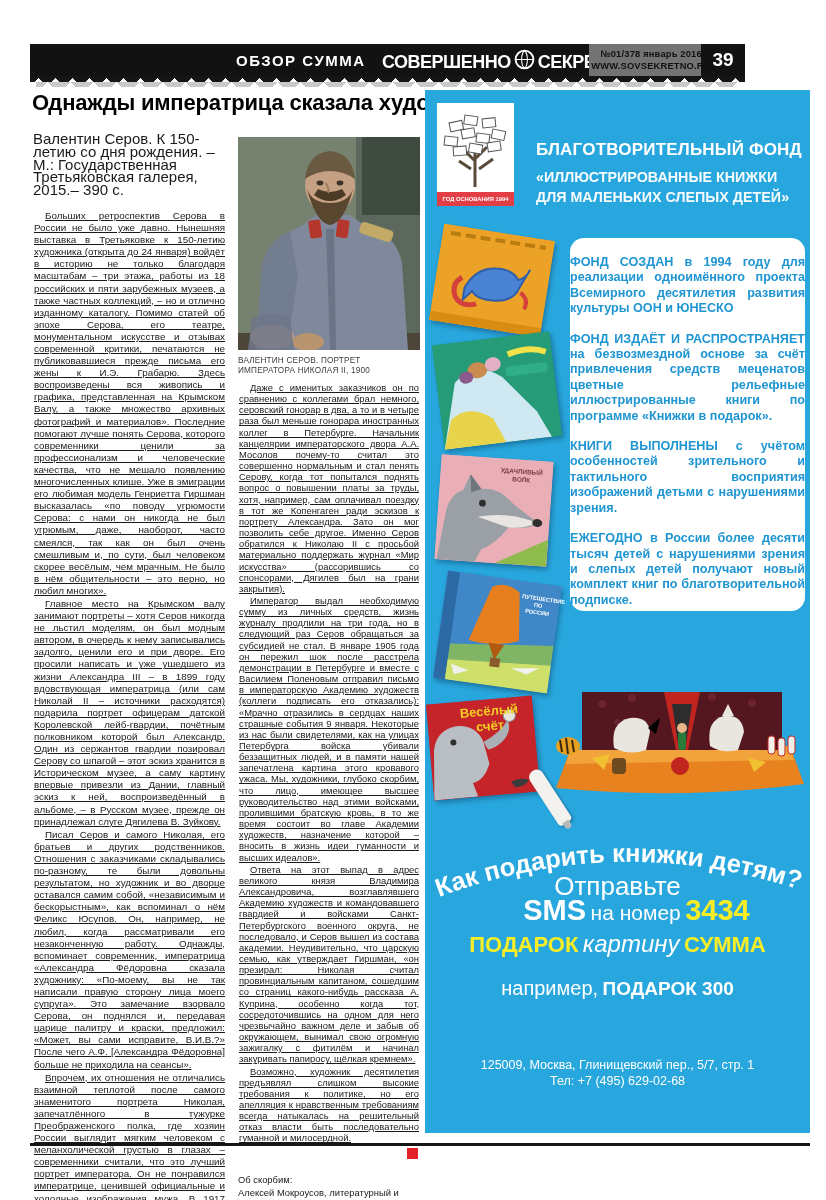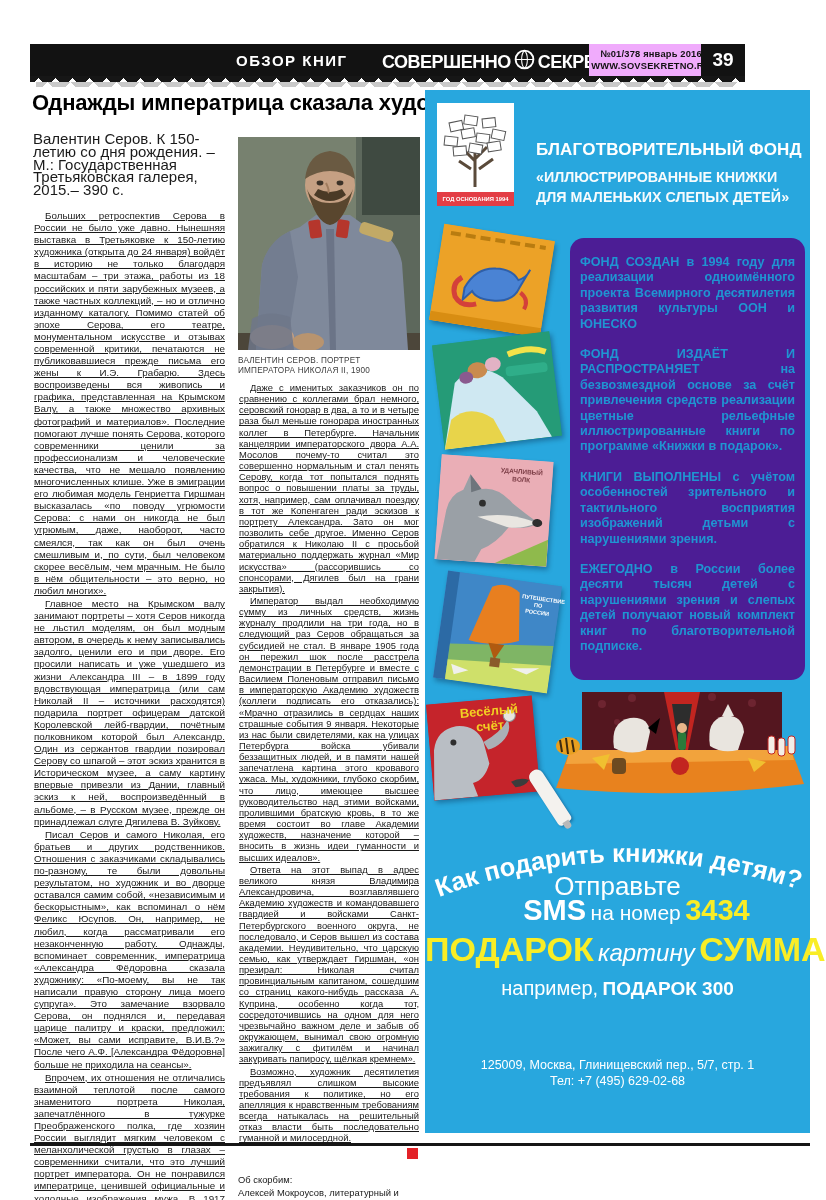--- a/index.html
+++ b/index.html
@@ -13,21 +13,21 @@
                          linear-gradient(225deg,#161616 45%,transparent 46%);
         background-size:17px 6px;}
   .torn2{position:absolute;left:6px;top:38px;width:98%;height:5px;opacity:.45;
         background-image:linear-gradient(135deg,#8a8a8a 40%,transparent 41%),
                          linear-gradient(225deg,#8a8a8a 40%,transparent 41%);
         background-size:23px 5px;}
   .section-label{position:absolute;left:206px;top:8px;font-size:15px;font-weight:bold;
                  letter-spacing:1.5px;color:#fff;}
   .brand{position:absolute;left:352px;top:5px;display:flex;align-items:center;gap:3px;
          color:#fff;font-weight:bold;font-size:18px;letter-spacing:-0.5px;}
-  .issue-box{position:absolute;right:32px;top:0;width:124px;height:32px;background:#f0abfc;
+  .issue-box{position:absolute;right:32px;top:0;width:124px;height:32px;background:#737373;
              color:#111;text-align:center;font-weight:bold;font-size:9.3px;line-height:12px;
              padding-top:4px;box-sizing:border-box;letter-spacing:.2px;}
   .pagenum{position:absolute;right:0;top:0;width:44px;height:32px;background:#121212;color:#fff;
            font-size:19px;font-weight:bold;text-align:center;line-height:32px;}
 
   
   .article-title{position:absolute;left:32px;top:90px;font-size:22px;font-weight:bold;
                  letter-spacing:-0.2px;color:#000;white-space:nowrap;}
   .col1{position:absolute;left:33px;top:133px;width:193px;font-size:9.8px;line-height:12.1px;
         text-align:justify;}
@@ -45,54 +45,54 @@
   .bottom-rule{position:absolute;left:30px;top:1143px;width:780px;height:3px;background:#151515;}
 
   
   .ad{position:absolute;left:425px;top:90px;width:385px;height:1043px;background:#28a7de;}
   .ad-logo{position:absolute;left:12px;top:13px;width:77px;height:103px;background:#fff;}
   .ad-logo-strip{position:absolute;left:0;bottom:0;width:100%;height:14px;background:#e33d45;
                  color:#fff;font-size:5.8px;font-weight:bold;text-align:center;line-height:14px;}
   .fund-title{position:absolute;left:99px;top:50px;width:278px;color:#fff;margin-left:12px;}
   .fund-line1{font-size:17px;font-weight:bold;margin-bottom:7px;letter-spacing:.2px;}
   .fund-line23{font-size:14.3px;line-height:20px;font-weight:bold;opacity:.96;}
-  .info-panel{position:absolute;left:145px;top:148px;width:235px;height:442px;background:#4c1d95;
-              border-radius:14px;padding:17px 10px;box-sizing:border-box;color:#1f95d2;}
+  .info-panel{position:absolute;left:145px;top:148px;width:235px;height:373px;background:#ffffff;
+              border-radius:14px;padding:17px 0;box-sizing:border-box;color:#1f95d2;}
   .info-panel p{margin:0 0 15px 0;font-size:12.6px;line-height:15.4px;text-align:justify;
                 font-weight:bold;}
   .book{position:absolute;box-shadow:2px 3px 5px rgba(0,0,30,.30);}
   .book .overlay{position:absolute;font-weight:bold;}
   .arc-wrap{position:absolute;left:0;top:737px;width:385px;height:80px;}
   .ad-center{position:absolute;left:0;width:100%;text-align:center;color:#fff;white-space:nowrap;}
   .send{top:781px;font-size:26px;}
   .smsline{top:804px;padding-left:19px;}
   .smsline .big{font-size:29px;font-weight:bold;}
   .smsline .mid{font-size:21px;}
   .smsline .num{font-size:29px;font-weight:bold;color:#f9ed26;}
   .giftline{top:840px;}
-  .giftline .yell{font-size:34px;font-weight:bold;color:#f9ed26;}
+  .giftline .yell{font-size:22px;font-weight:bold;color:#f9ed26;}
   .giftline .probel{font-size:24px;font-style:italic;}
   .exline{top:887px;}
   .exline .pre{font-size:20px;}
   .exline .val{font-size:19px;font-weight:bold;}
   .addr1{top:968px;font-size:12.5px;}
   .addr2{top:984px;font-size:12.5px;}
   .website{top:1056px;font-size:22.5px;font-weight:bold;letter-spacing:.4px;text-align:center;}
   .pen{position:absolute;left:117px;top:676px;width:15px;height:62px;background:#f4f2ee;
        border-radius:7px 7px 4px 4px;transform:rotate(-33deg);box-shadow:1px 2px 3px rgba(0,0,40,.3);}
   .pen::after{content:"";position:absolute;left:4px;bottom:-6px;width:7px;height:8px;
        background:#b9b9b9;border-radius:0 0 4px 4px;}
 </style>
 </head>
 <body>
 
 <div class="page">
 
   <div class="header-bar">
-    <div class="section-label">ОБЗОР КНИГ</div>
+    <div class="section-label">ОБЗОР СУММА</div>
     <div class="brand">
       <span>СОВЕРШЕННО</span>
       <span>
         <svg width="21" height="21" viewBox="0 0 22 22">
           <circle cx="11" cy="11" r="9.3" fill="none" stroke="#fff" stroke-width="2"></circle>
           <path d="M2,11 H20 M11,1.8 C15,5 15,17 11,20.2 C7,17 7,5 11,1.8" stroke="#fff" fill="none" stroke-width="1.1"></path>
         </svg>
       </span>
       <span>СЕКРЕТНО</span>
     </div>
@@ -181,21 +181,21 @@
     </div>
 
     <div class="fund-title">
       <div class="fund-line1">БЛАГОТВОРИТЕЛЬНЫЙ ФОНД</div>
       <div class="fund-line23">«ИЛЛЮСТРИРОВАННЫЕ КНИЖКИ</div>
       <div class="fund-line23">ДЛЯ МАЛЕНЬКИХ СЛЕПЫХ ДЕТЕЙ»</div>
     </div>
 
     <div class="info-panel">
       <p>ФОНД СОЗДАН в 1994 году для реализации одноимённого проекта Всемирного десятилетия развития культуры ООН и ЮНЕСКО</p>
-      <p>ФОНД ИЗДАЁТ И РАСПРОСТРАНЯЕТ на безвозмездной основе за счёт привлечения средств реализации цветные рельефные иллюстрированные книги по программе «Книжки в подарок».</p>
+      <p>ФОНД ИЗДАЁТ И РАСПРОСТРАНЯЕТ на безвозмездной основе за счёт привлечения средств меценатов цветные рельефные иллюстрированные книги по программе «Книжки в подарок».</p>
       <p>КНИГИ ВЫПОЛНЕНЫ с учётом особенностей зрительного и тактильного восприятия изображений детьми с нарушениями зрения.</p>
       <p>ЕЖЕГОДНО в России более десяти тысяч детей с нарушениями зрения и слепых детей получают новый комплект книг по благотворительной подписке.</p>
     </div>
 
     <div class="book" style="left:11px;top:142px;width:112px;height:97px;transform:rotate(9deg);background:#eca227;">
       <svg width="112" height="97" viewBox="0 0 112 97">
         <rect width="112" height="97" fill="#eca227"></rect>
         <rect y="88" width="112" height="9" fill="#d88d12"></rect>
         <path d="M30,60 Q38,38 58,36 Q74,34 82,44 Q90,40 92,32 L84,52 Q80,66 62,68 Q44,70 38,62 L30,72 Z" fill="#4a83d4" stroke="#2f5fa8" stroke-width="2"></path>
         <path d="M26,50 Q16,58 22,70 Q30,80 44,74" fill="none" stroke="#d4403a" stroke-width="5"></path>

